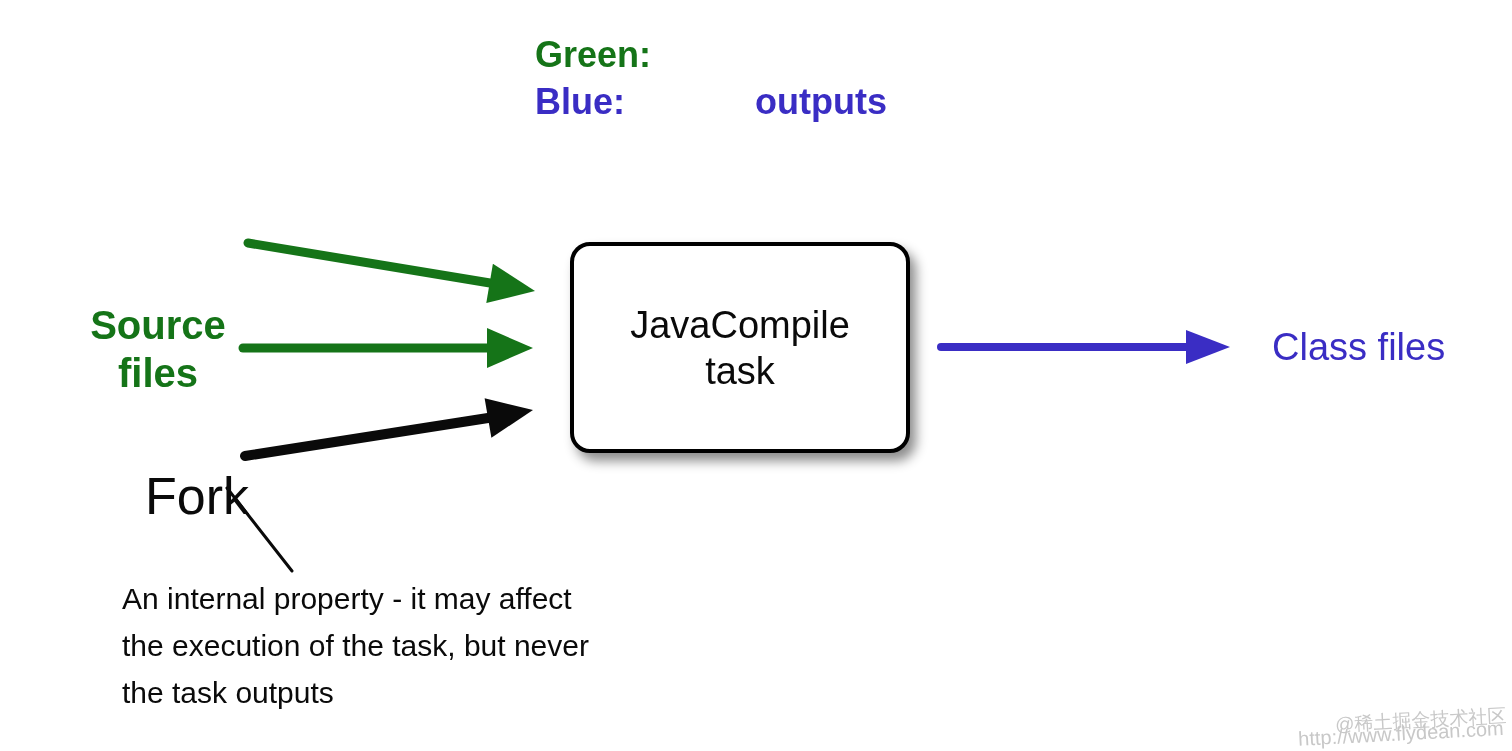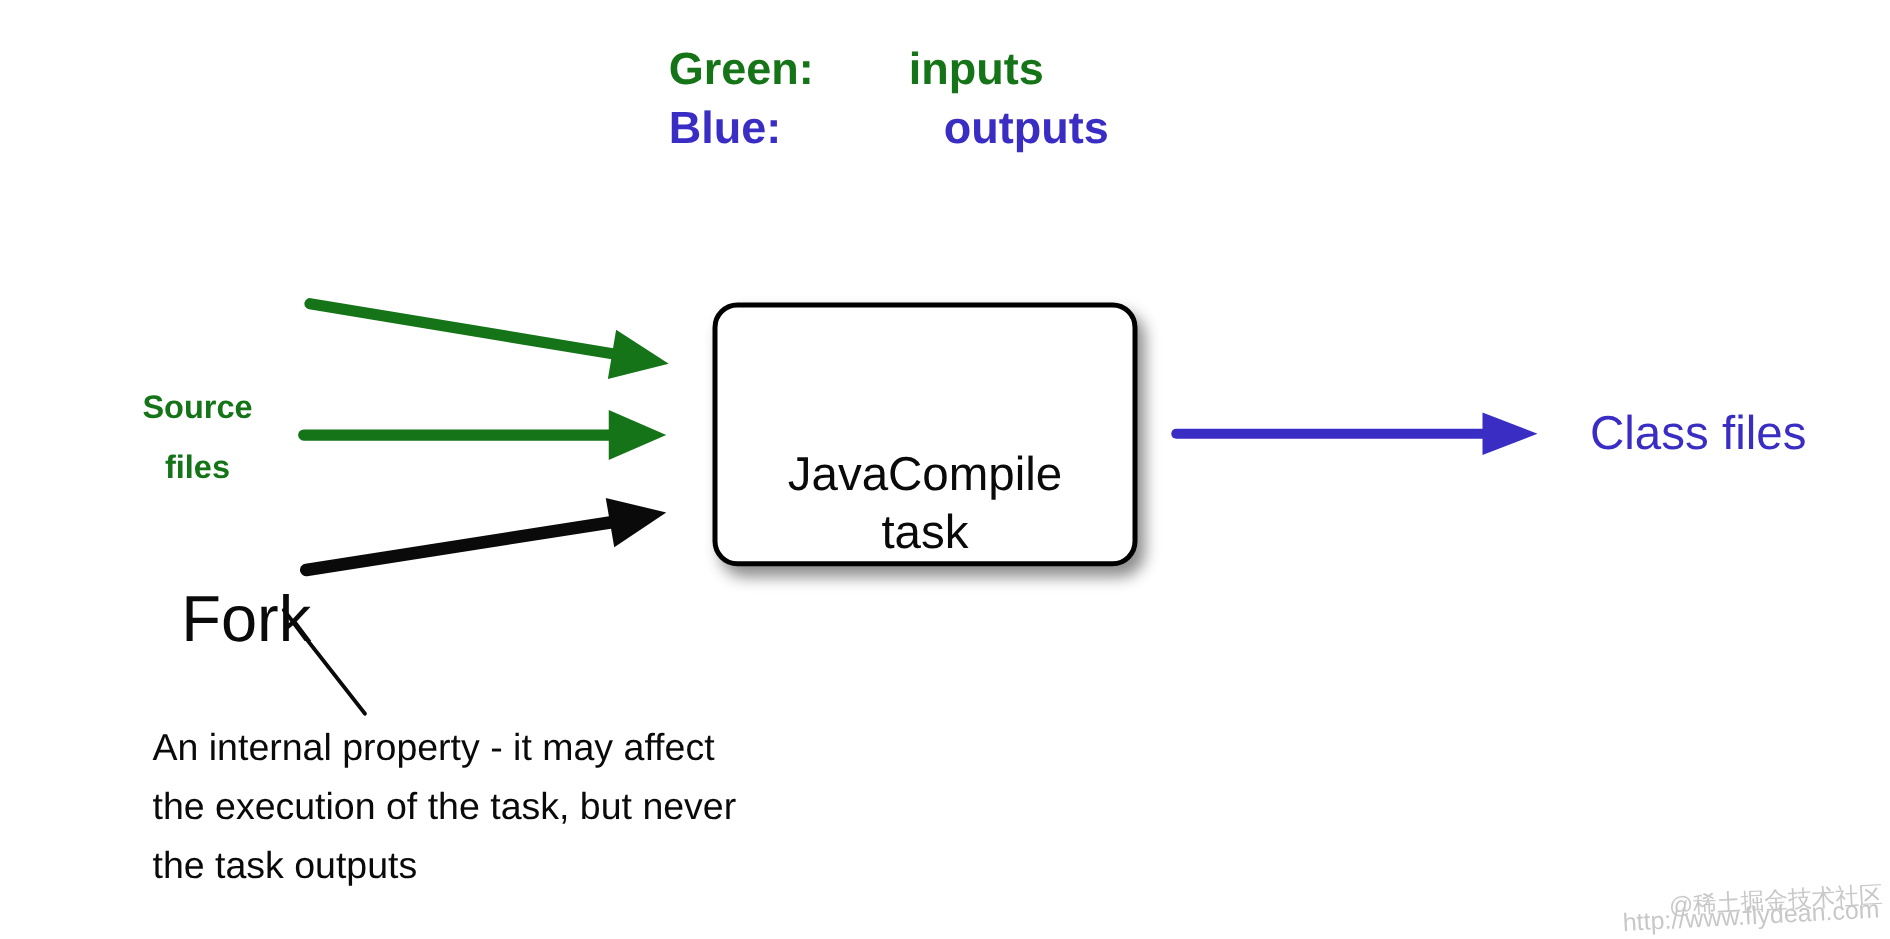--- a/index.html
+++ b/index.html
@@ -27,33 +27,33 @@
   .green{color:var(--green);}
   .blue{color:var(--blue);gap:28px;}
 
   .node-label{position:absolute;white-space:pre-line;}
   .target-jdk{
     left:8px;top:168px;width:262px;
     text-align:center;font-size:38px;font-weight:bold;line-height:48px;color:var(--green);
   }
   .source-files{
     left:27px;top:301px;width:262px;
-    text-align:center;font-size:26px;font-weight:bold;line-height:48px;color:var(--green);
+    text-align:center;font-size:40px;font-weight:bold;line-height:48px;color:var(--green);
   }
   .fork{
     left:145px;top:434px;
     font-size:52px;line-height:44px;color:var(--ink);margin-top:40px;
   }
   .task-box{
     position:absolute;left:570px;top:242px;width:340px;height:211px;
     background:var(--box-fill);
     border:4px solid var(--box-border);
     border-radius:20px;
     box-shadow:6px 8px 12px rgba(0,0,0,0.45);
-    display:flex;align-items:flex-end;justify-content:center;
+    display:flex;align-items:center;justify-content:center;
     text-align:center;
     font-size:38px;line-height:46px;color:var(--ink);
     white-space:pre-line;
   }
   .class-files{
     left:1272px;top:327px;
     font-size:38px;font-weight:normal;line-height:40px;color:var(--blue);
   }
   .annotation{
     position:absolute;left:122px;top:575px;
@@ -95,21 +95,20 @@
     </g>
 
     <g>
       <line x1="227" y1="488" x2="292" y2="571" stroke="var(--ink)" stroke-width="3" stroke-linecap="round"></line>
     </g>
   </svg>
 
   <div class="legend">
     <div class="legend-row green">
       <span class="legend-key">Green:</span>
-      <span class="legend-val">inputs</span>
     </div>
     <div class="legend-row blue">
       <span class="legend-key">Blue:</span>
       <span class="legend-val">outputs</span>
     </div>
   </div>
 
 
   <div class="node-label source-files">Source
 files</div>

